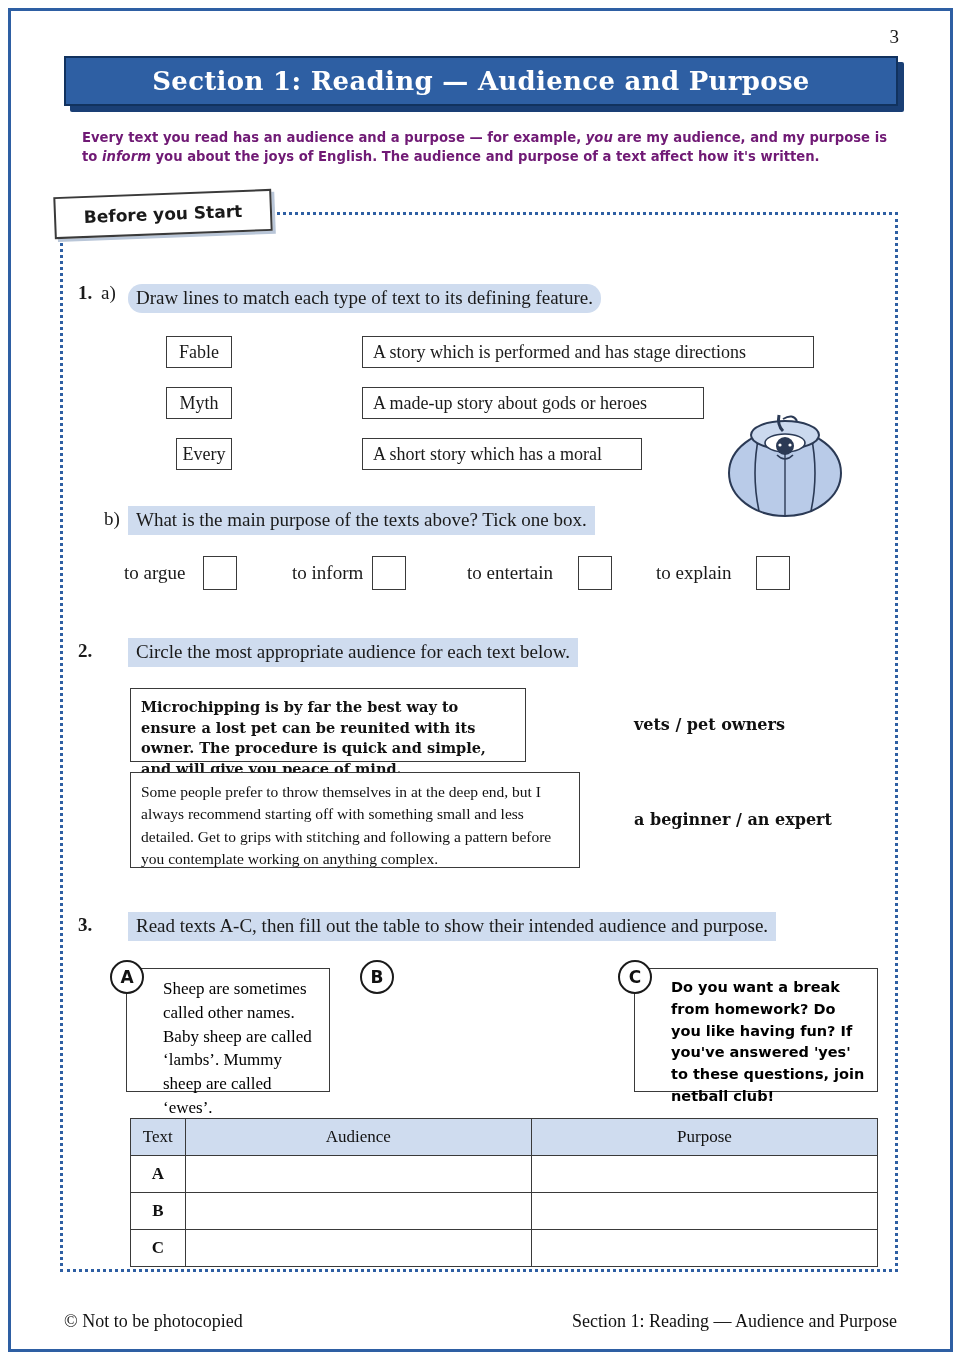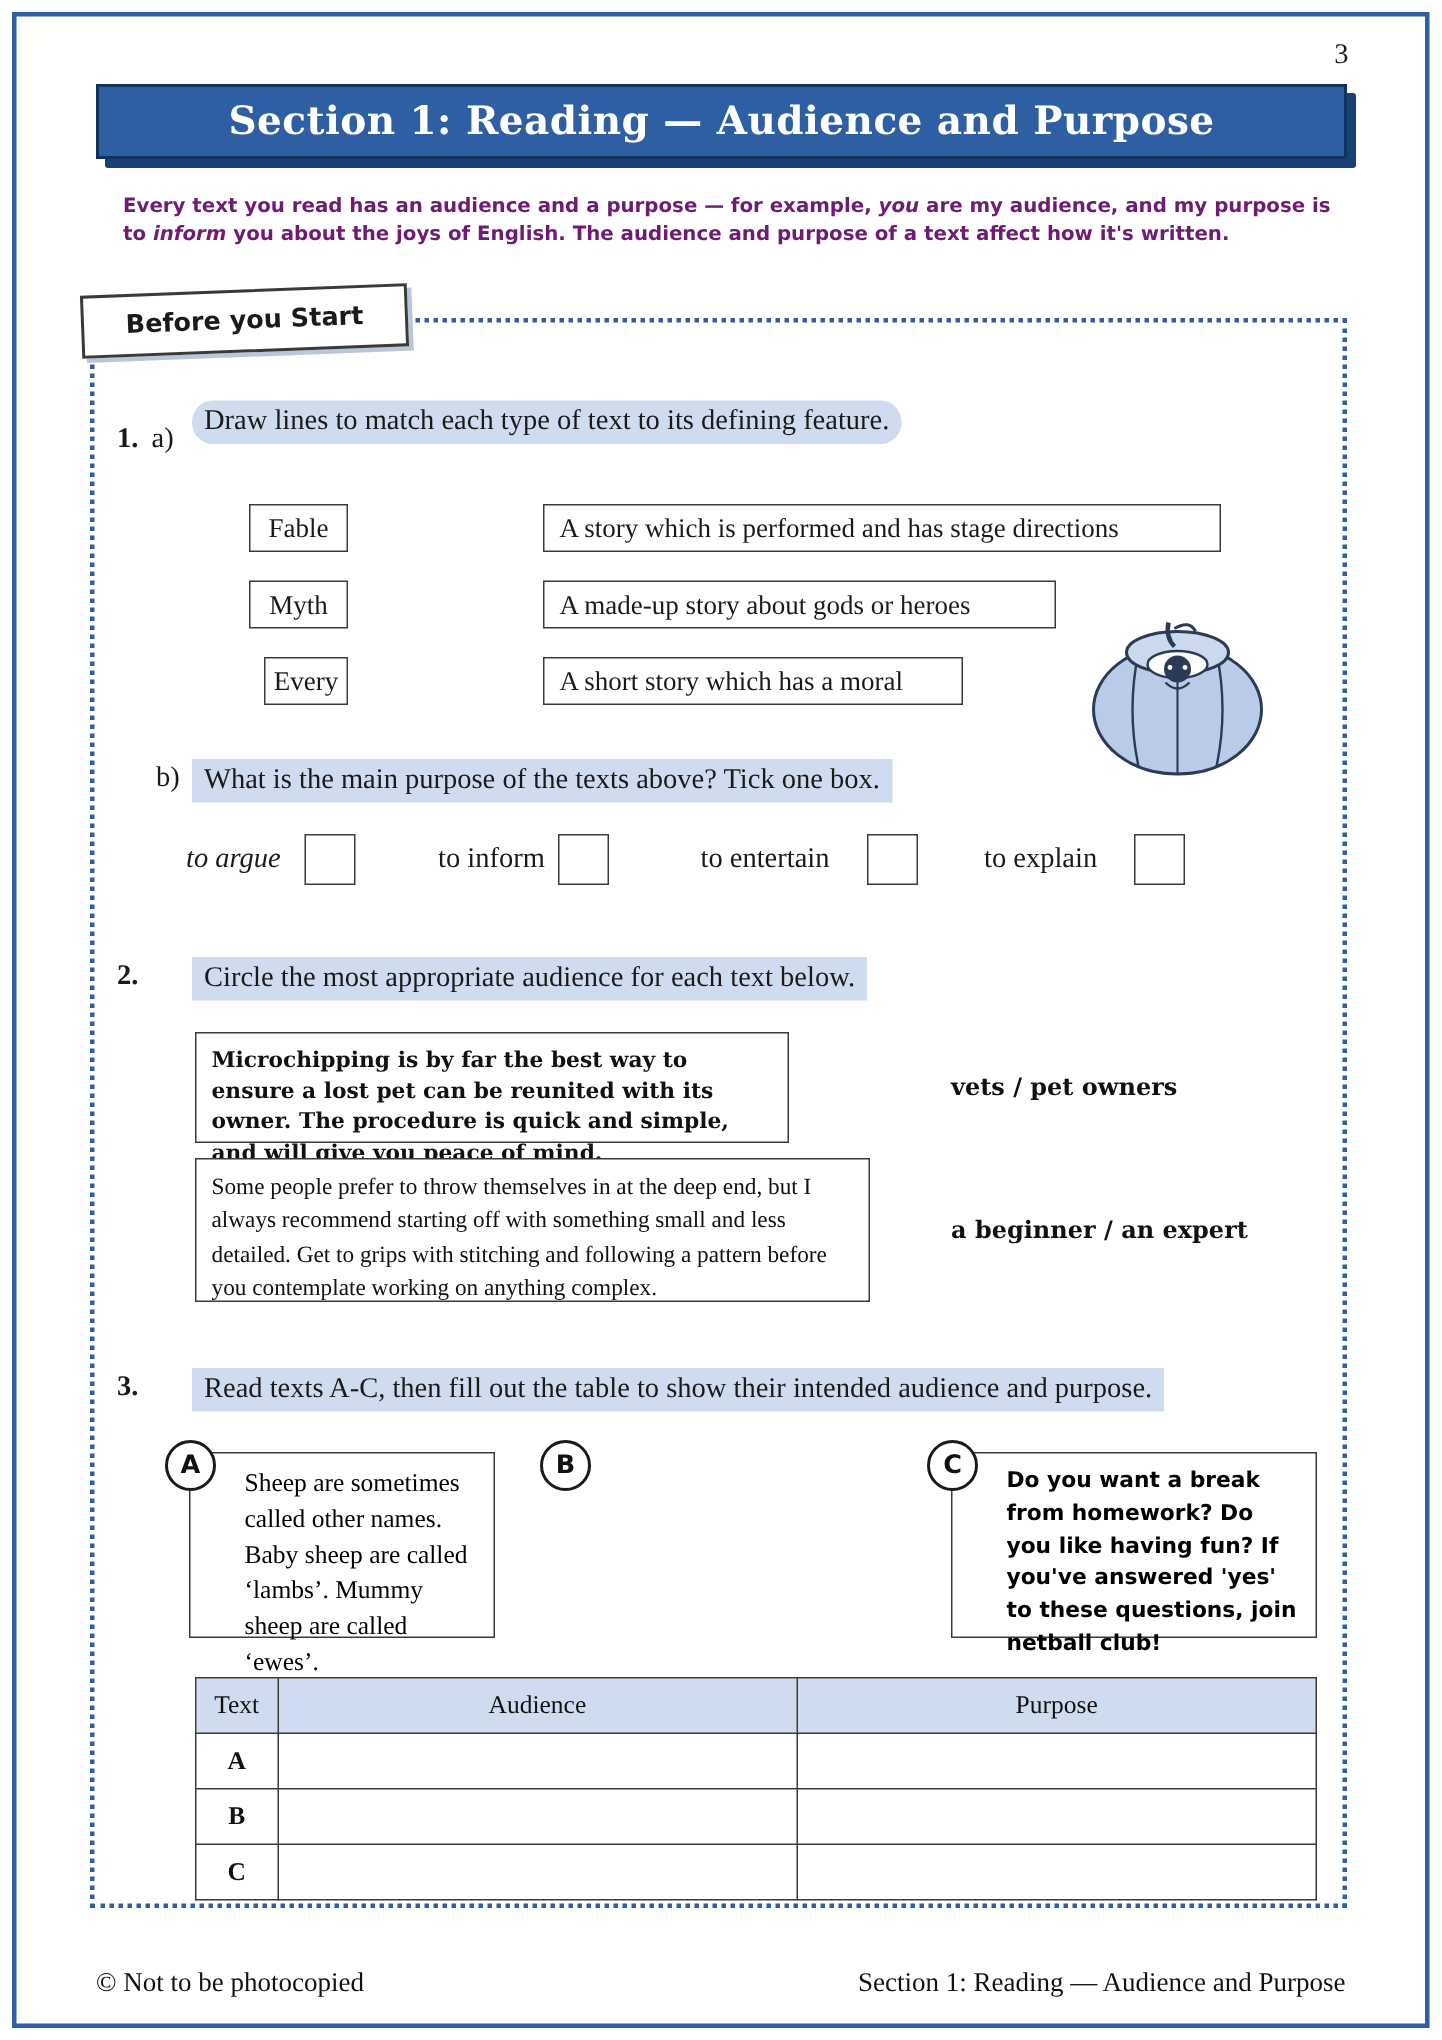--- a/index.html
+++ b/index.html
@@ -288,21 +288,21 @@
   </div>
 
   <div class="dotted-box"></div>
 
   <div class="bys">
     <span>Before you Start</span>
   </div>
 
   <div class="q-num" style="left:78px; top:282px;">1.</div>
   <div class="q-sub" style="left:101px; top:282px;">a)</div>
-  <div class="q-text" style="left:128px; top:267px;border-radius:14px;">Draw lines to match each type of text to its defining feature.</div>
+  <div class="q-text" style="left:128px; top:284px;border-radius:14px;">Draw lines to match each type of text to its defining feature.</div>
 
   <div class="match-box left" style="left:166px; top:336px;">Fable</div>
   <div class="match-box left" style="left:166px; top:387px;">Myth</div>
   <div class="match-box left" style="left:176px; top:438px; width:56px;">Every</div>
 
   <div class="match-box right" style="left:362px; top:387px; width:342px;">A made-up story about gods or heroes</div>
   <div class="match-box right" style="left:362px; top:336px; width:452px;">A story which is performed and has stage directions</div>
   <div class="match-box right" style="left:362px; top:438px; width:280px;">A short story which has a moral</div>
 
   <svg class="pumpkin" viewBox="0 0 140 135">
@@ -316,21 +316,21 @@
     <ellipse cx="70" cy="58" rx="20" ry="9" fill="#ffffff" stroke="#2b3a55" stroke-width="1.6"></ellipse>
     <circle cx="70" cy="61" r="9" fill="#2b3a55"></circle>
     <path d="M62 70 q8 8 16 0" fill="none" stroke="#2b3a55" stroke-width="1.6"></path>
     <circle cx="65" cy="60" r="1.6" fill="#ffffff"></circle>
     <circle cx="75" cy="60" r="1.6" fill="#ffffff"></circle>
   </svg>
 
   <div class="q-sub" style="left:104px; top:508px;">b)</div>
   <div class="q-text" style="left:128px; top:506px;">What is the main purpose of the texts above?  Tick one box.</div>
 
-  <div class="tick-label" style="left:124px; top:562px;font-style:italic;">to argue</div>
+  <div class="tick-label" style="left:124px; top:562px;">to argue</div>
   <div class="tick-box" style="left:203px; top:556px;"></div>
 
   <div class="tick-label" style="left:292px; top:562px;">to inform</div>
   <div class="tick-box" style="left:372px; top:556px;"></div>
 
   <div class="tick-label" style="left:467px; top:562px;">to entertain</div>
   <div class="tick-box" style="left:578px; top:556px;"></div>
 
   <div class="tick-label" style="left:656px; top:562px;">to explain</div>
   <div class="tick-box" style="left:756px; top:556px;"></div>

